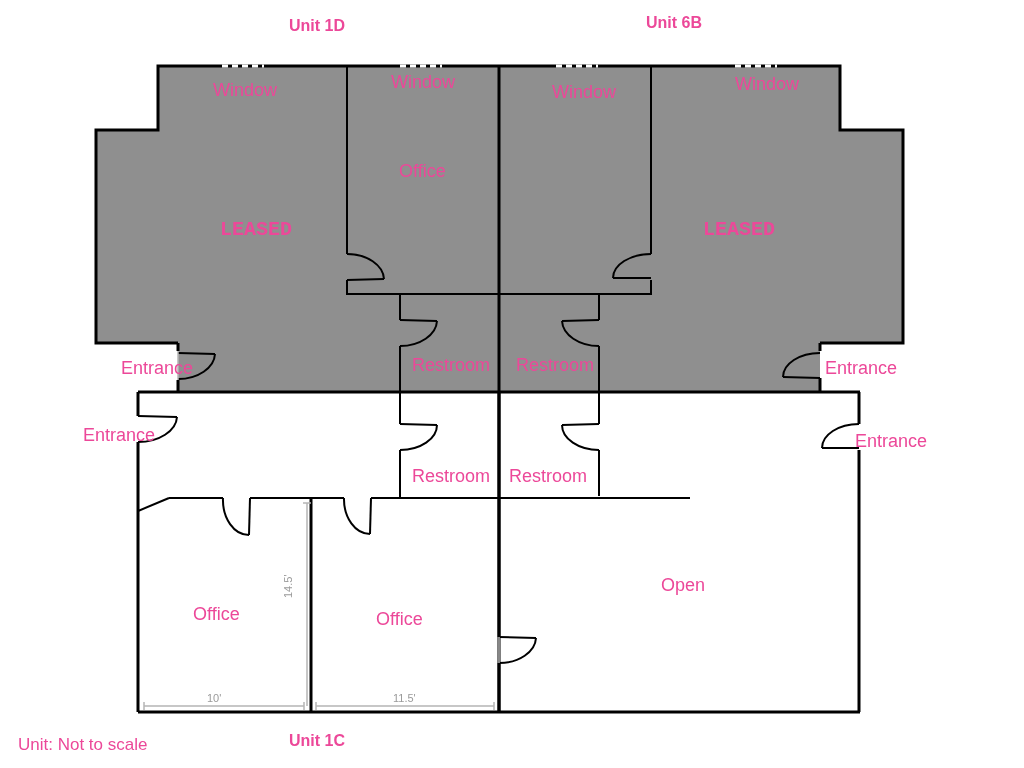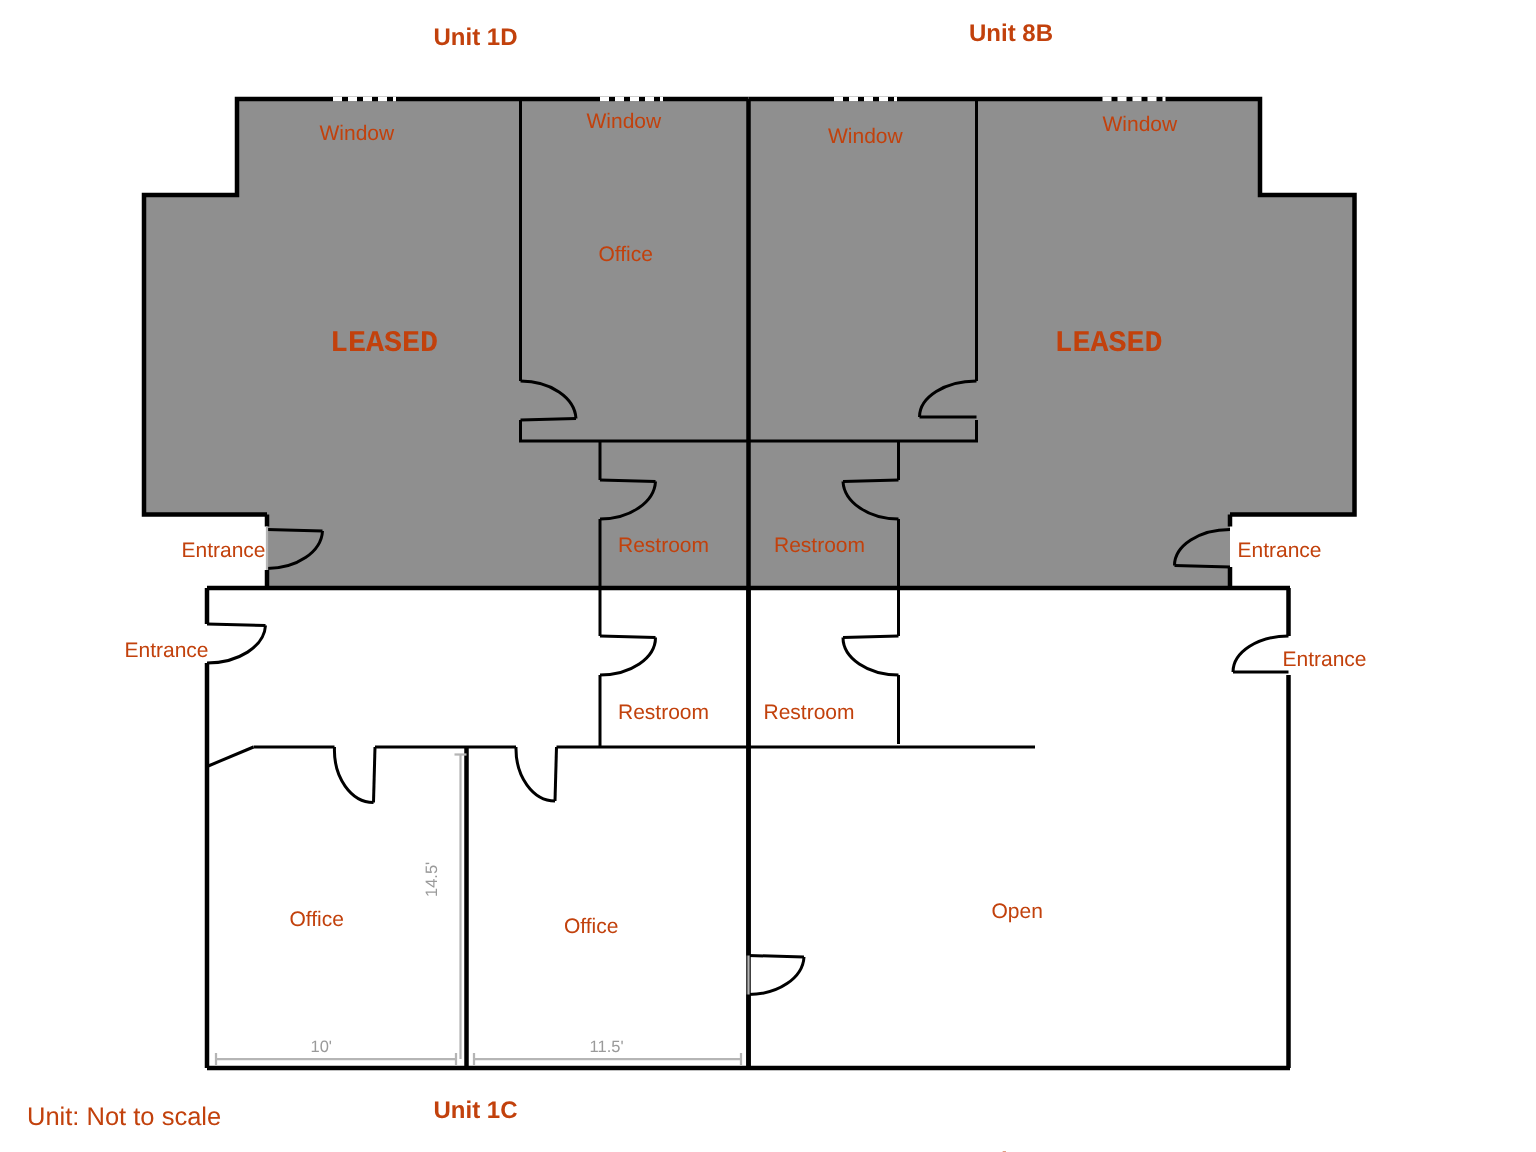--- a/index.html
+++ b/index.html
@@ -1,20 +1,20 @@
 <!DOCTYPE html>
 <html><head>
   <meta charset="utf-8">
   <style>
     html, body { margin: 0; padding: 0; background: #ffffff; }
     body { width: 1024px; height: 768px; position: relative; overflow: hidden; font-family: "Liberation Sans", sans-serif; }
     svg { position: absolute; left: 0; top: 0; }
-    .lbl { position: absolute; font-family: "Liberation Sans", sans-serif; color: #c2410c; white-space: nowrap; line-height: 1; }
+    .lbl { position: absolute; font-family: "Liberation Sans", sans-serif; color: #ec4899; white-space: nowrap; line-height: 1; }
     .unit { font-size: 16px; font-weight: bold; }
-    .room { font-size: 14px; }
+    .room { font-size: 18px; }
     .leased { font-size: 20px; font-weight: bold; font-family: Liberation Mono, monospace; }
     .dim { font-size: 11px; color: #9a9a9a; }
     .note { font-size: 17px; }
   </style>
 </head>
 <body>
 
 <svg width="1024" height="768" viewBox="0 0 1024 768" xmlns="http://www.w3.org/2000/svg">
 
   <g>
@@ -124,21 +124,21 @@
     <line x1="494" y1="702" x2="494" y2="710"></line>
     <line x1="307" y1="503" x2="307" y2="706"></line>
     <line x1="303" y1="503" x2="311" y2="503"></line>
     <line x1="363" y1="506" x2="363" y2="506"></line>
     <line x1="499" y1="637" x2="499" y2="663"></line>
     <line x1="178" y1="351" x2="178" y2="380"></line>
   </g>
 </svg>
 
 <div class="lbl unit" style="left:289px; top:18px;">Unit 1D</div>
-<div class="lbl unit" style="left:646px; top:15px;">Unit 8B</div>
+<div class="lbl unit" style="left:646px; top:15px;">Unit 6B</div>
 <div class="lbl unit" style="left:289px; top:733px;text-align:center;">Unit 1C</div>
 <div class="lbl unit" style="left:646px; top:767px;">Unit 1A</div>
 
 <div class="lbl leased" style="left:220px; top:220px;">LEASED</div>
 <div class="lbl leased" style="left:703px; top:220px;">LEASED</div>
 
 <div class="lbl room" style="left:213px; top:81px;">Window</div>
 <div class="lbl room" style="left:391px; top:73px;">Window</div>
 <div class="lbl room" style="left:399px; top:162px;">Office</div>
 <div class="lbl room" style="left:412px; top:356px;">Restroom</div>
@@ -149,19 +149,19 @@
 <div class="lbl room" style="left:516px; top:356px;">Restroom</div>
 <div class="lbl room" style="left:825px; top:359px;">Entrance</div>
 
 <div class="lbl room" style="left:83px; top:426px;">Entrance</div>
 <div class="lbl room" style="left:412px; top:467px;">Restroom</div>
 <div class="lbl room" style="left:193px; top:605px;">Office</div>
 <div class="lbl room" style="left:376px; top:610px;">Office</div>
 
 <div class="lbl room" style="left:509px; top:467px;">Restroom</div>
 <div class="lbl room" style="left:855px; top:432px;">Entrance</div>
-<div class="lbl room" style="left:661px; top:600px;">Open</div>
+<div class="lbl room" style="left:661px; top:576px;">Open</div>
 
 <div class="lbl dim" style="left:207px; top:693px;">10'</div>
 <div class="lbl dim" style="left:393px; top:693px;text-align:center;">11.5'</div>
 <div class="lbl dim" style="left:283px; top:598px; transform: rotate(-90deg); transform-origin: left top;">14.5'</div>
 
 <div class="lbl note" style="left:18px; top:736px;">Unit: Not to scale</div>
 
 </body></html>

